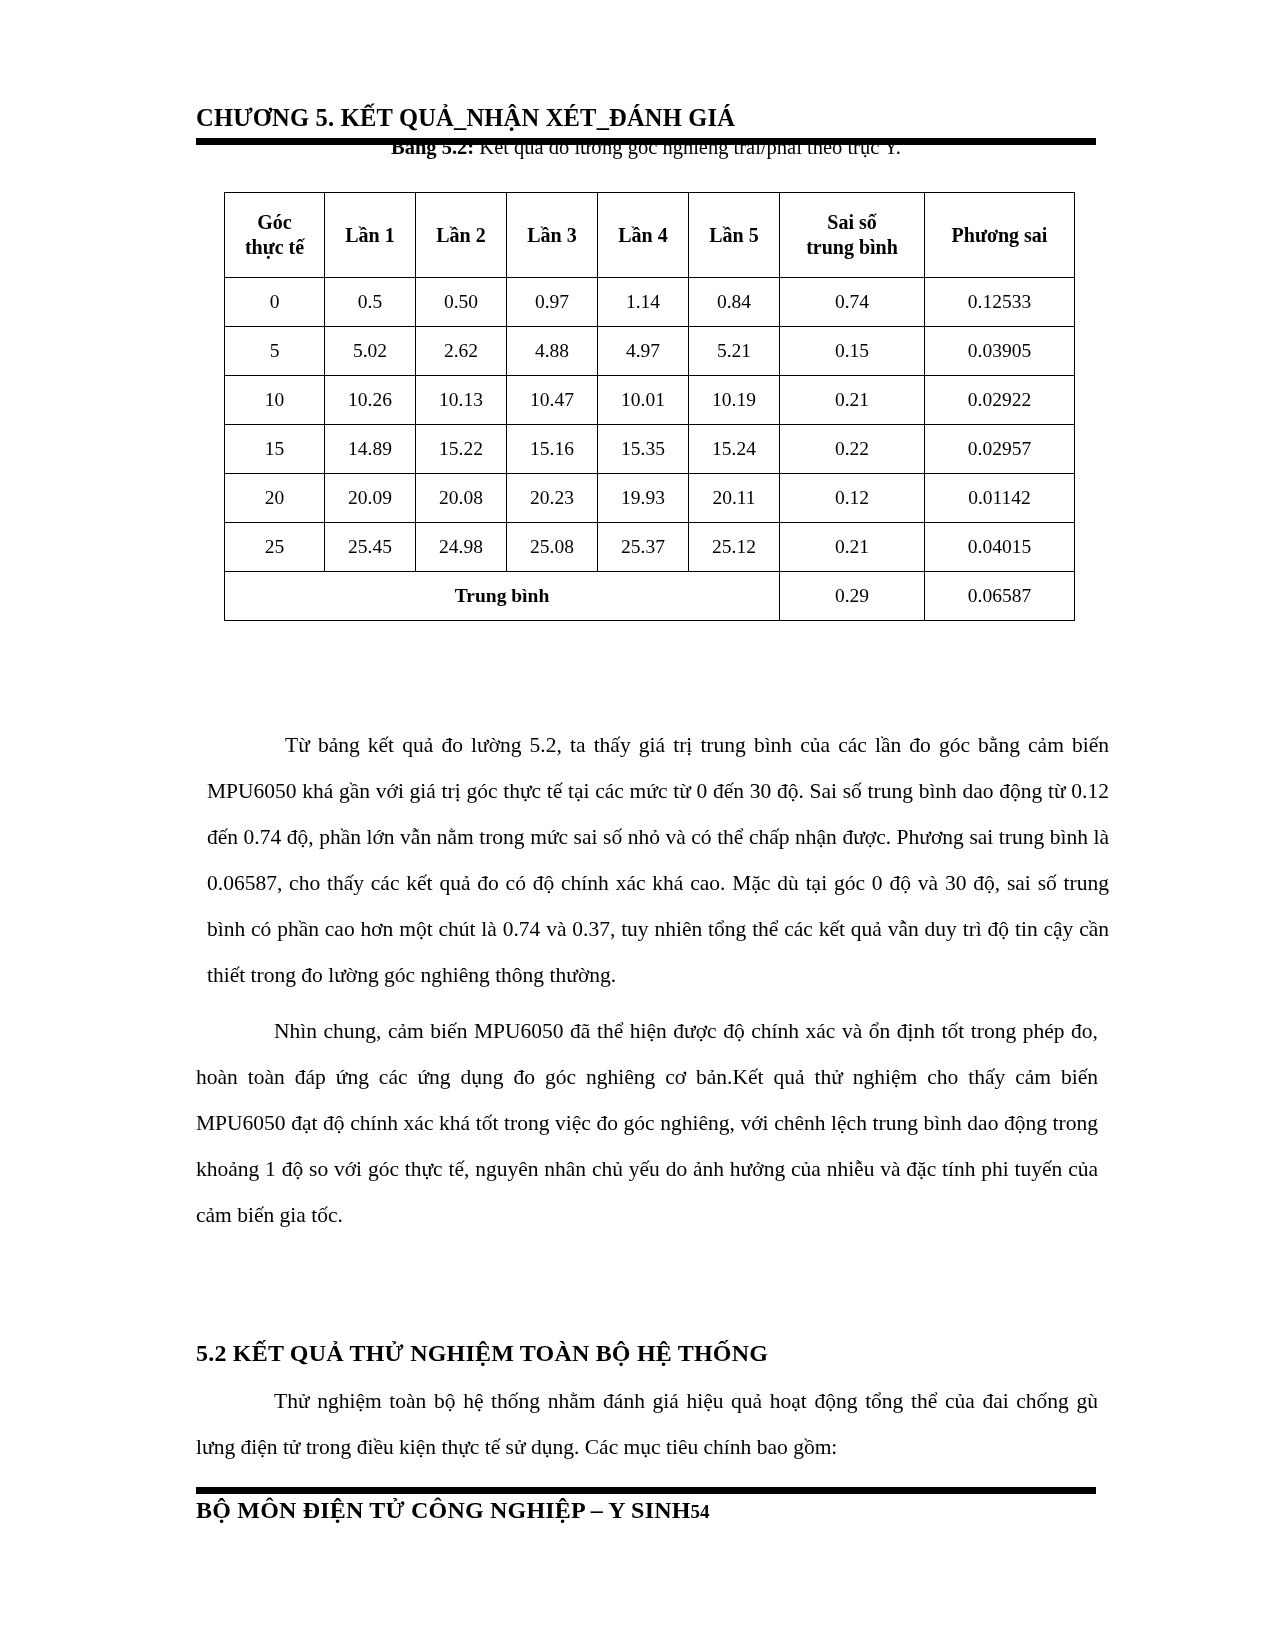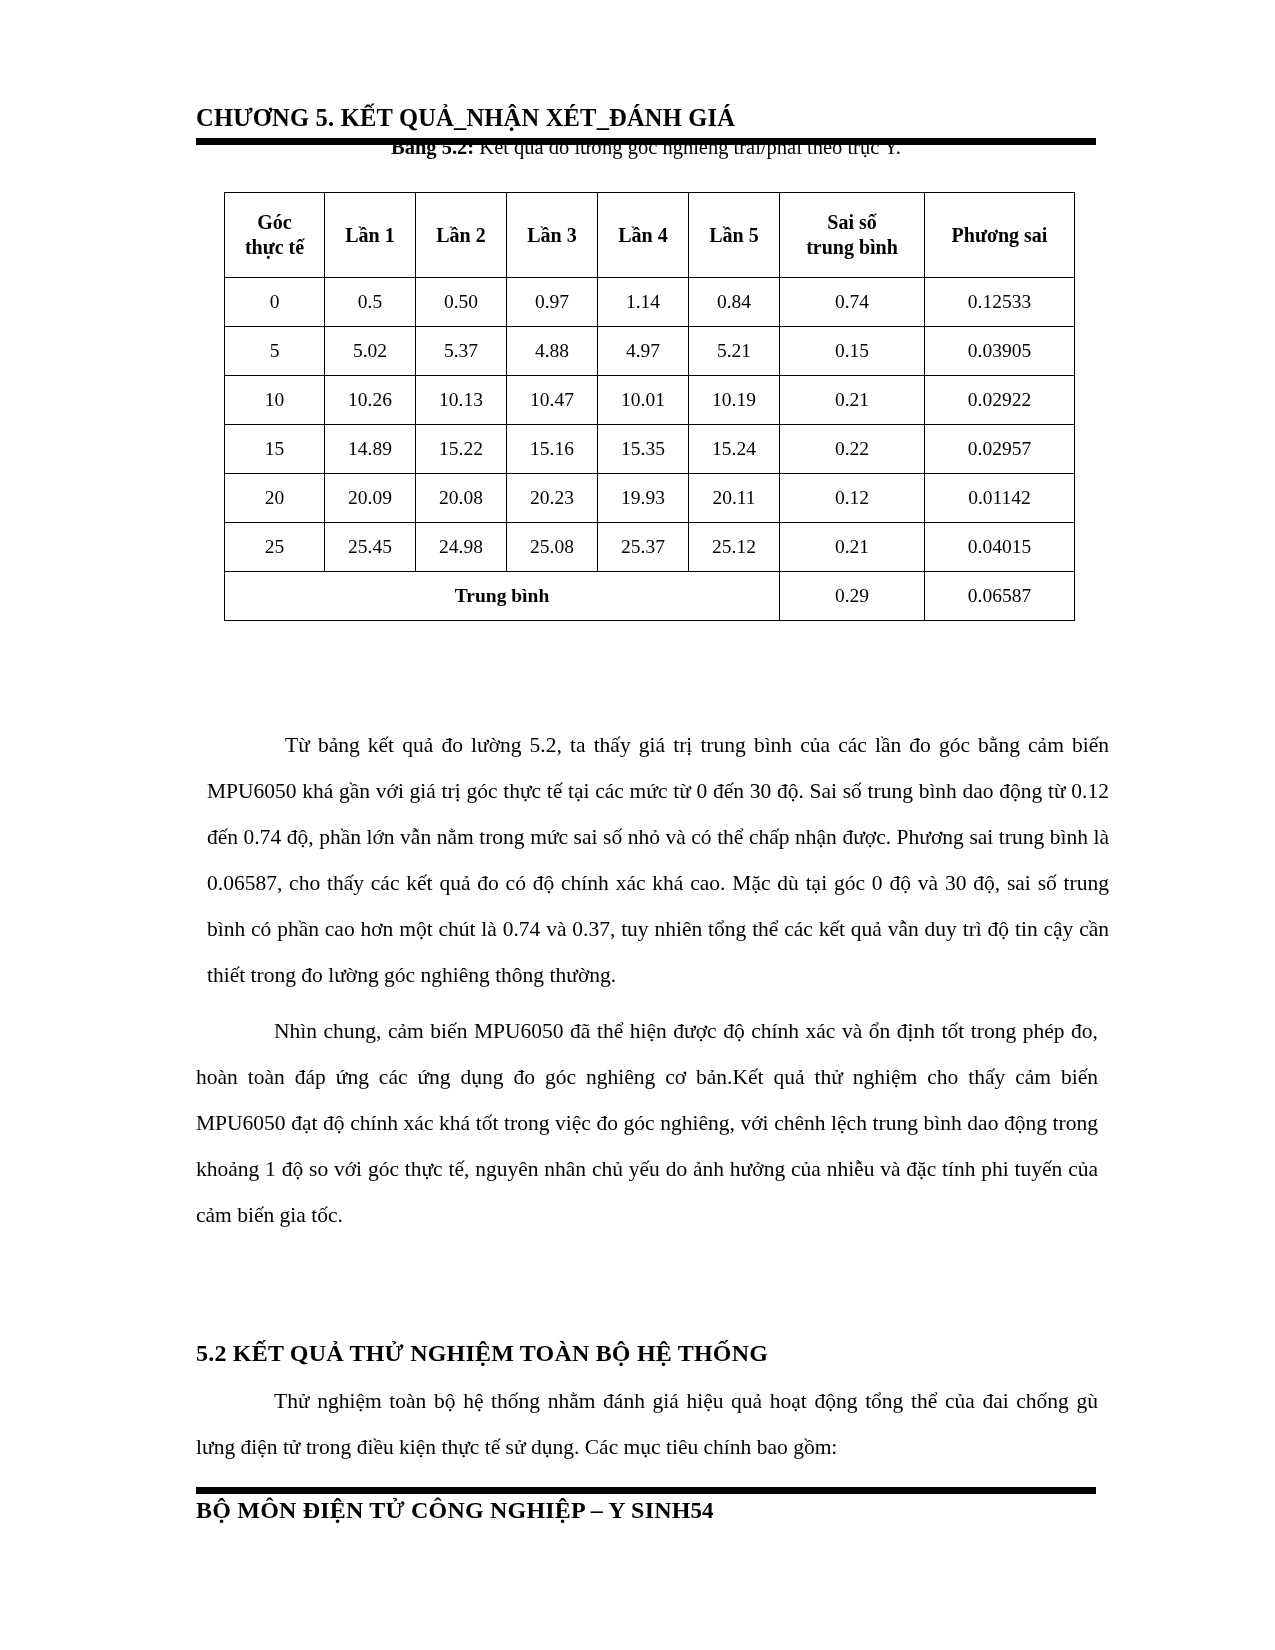--- a/index.html
+++ b/index.html
@@ -150,21 +150,21 @@
     justify-content: flex-start;
   }
   .footer-title {
     font-weight: bold;
     font-size: 24px;
     letter-spacing: 0.2px;
     white-space: nowrap;
   }
   .footer-page {
     font-weight: bold;
-    font-size: 23px;
+    font-size: 19px;
   }
 </style>
 </head>
 <body>
 
 <div class="page">
 
   <div class="header-wrap">
     <div class="header-title">CHƯƠNG 5. KẾT QUẢ_NHẬN XÉT_ĐÁNH GIÁ</div>
     <div class="header-rule"></div>
@@ -211,21 +211,21 @@
             <td>0.50</td>
             <td>0.97</td>
             <td>1.14</td>
             <td>0.84</td>
             <td>0.74</td>
             <td>0.12533</td>
           </tr>
           <tr>
             <td>5</td>
             <td>5.02</td>
-            <td>5.37</td>
+            <td>2.62</td>
             <td>4.88</td>
             <td>4.97</td>
             <td>5.21</td>
             <td>0.15</td>
             <td>0.03905</td>
           </tr>
           <tr>
             <td>10</td>
             <td>10.26</td>
             <td>10.13</td>

